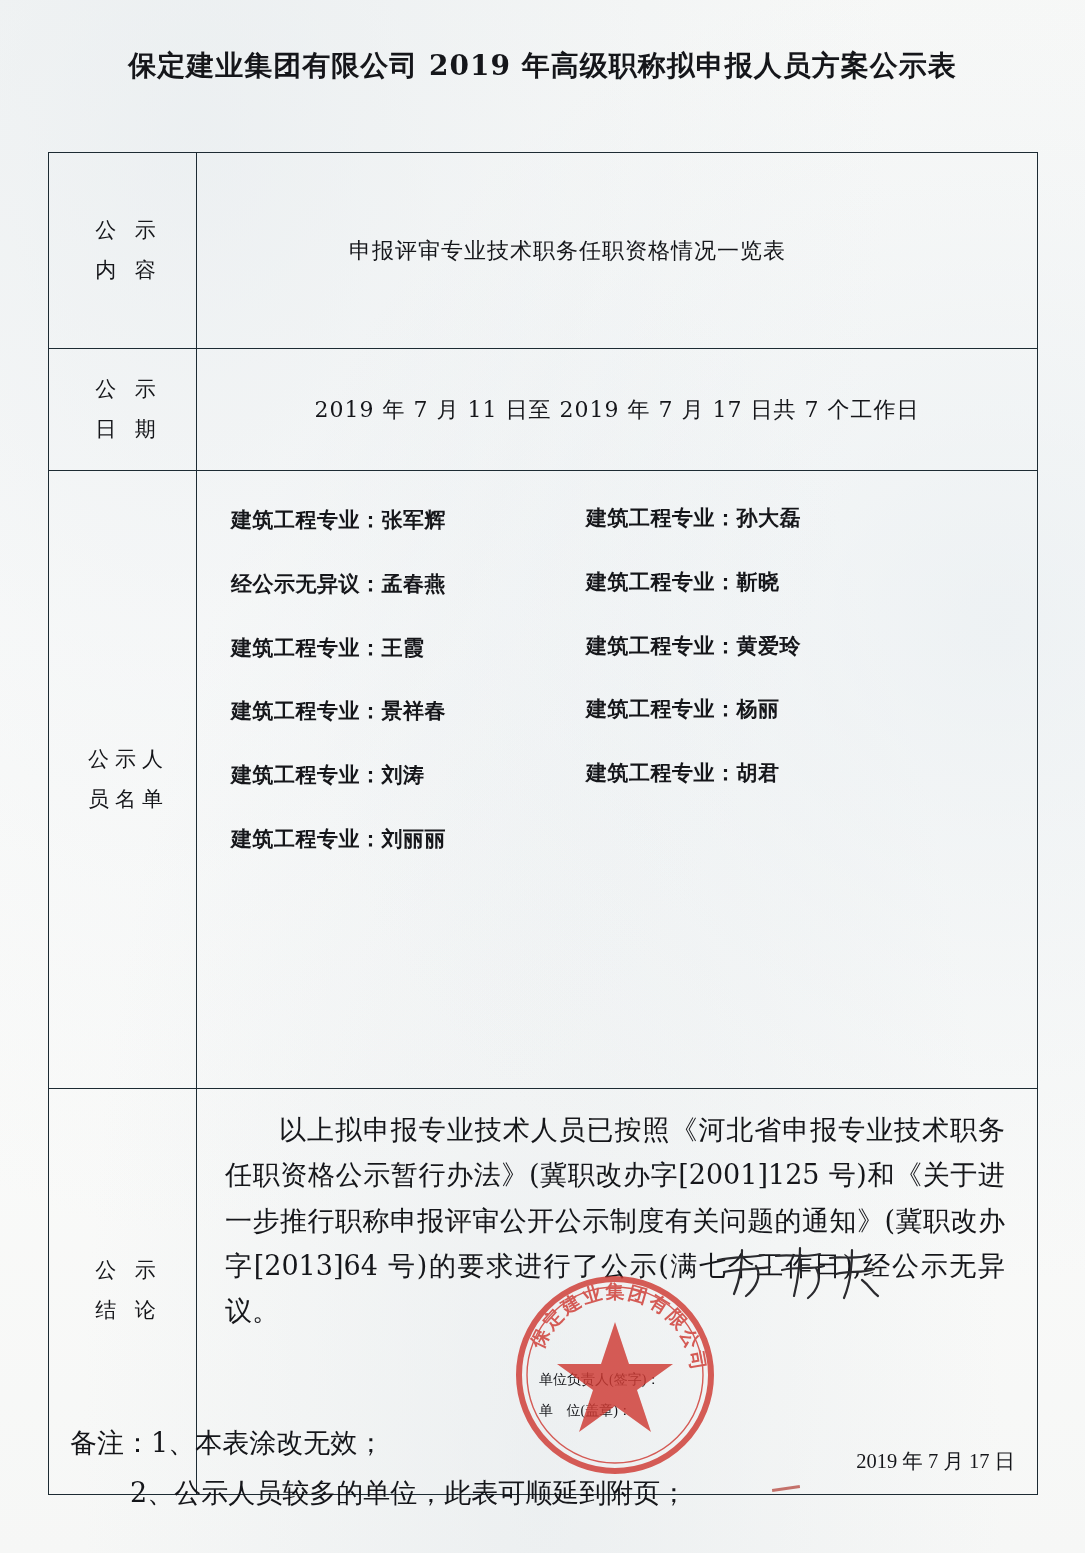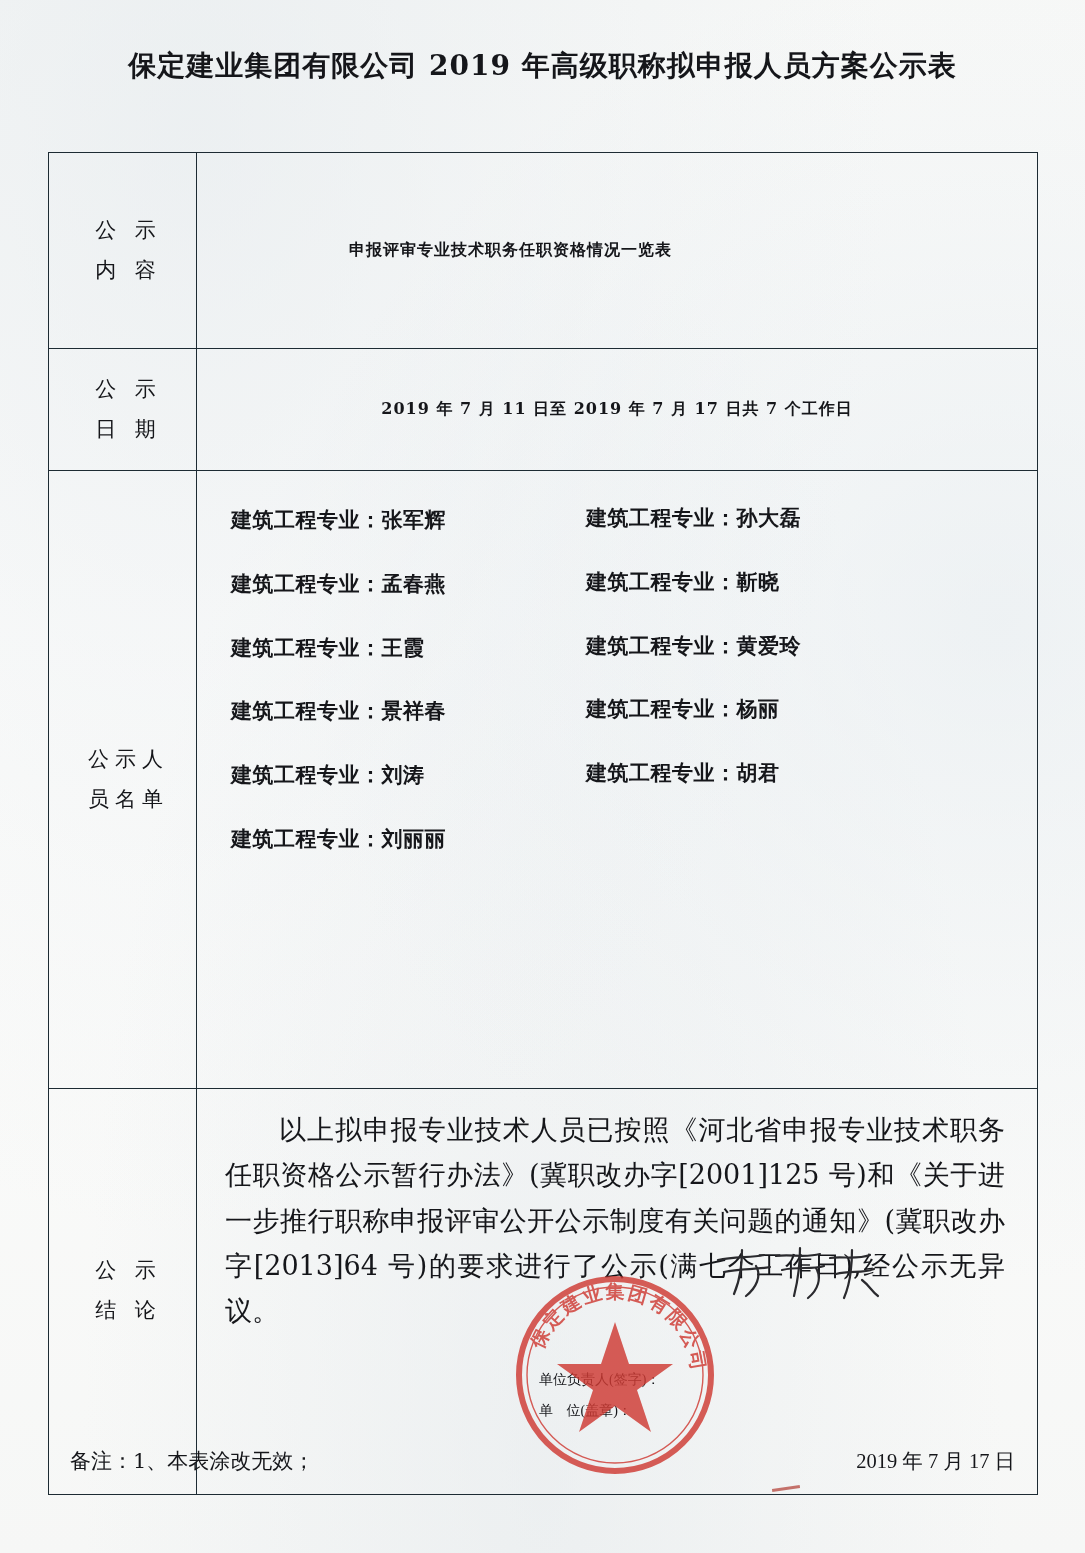--- a/index.html
+++ b/index.html
@@ -69,24 +69,23 @@
     font-size: 21px;
     line-height: 1.8;
   }
   .row-content { height: 196px; }
   .row-date { height: 122px; }
   .row-names { height: 618px; }
   .row-conclusion { height: 370px; }
 
   .center-big {
     text-align: center;
-    font-size: 16px;
+    font-size: 22px;
     letter-spacing: 1px;
     font-family: "DejaVu Serif", "Liberation Serif", serif;
-    font-weight: bold;
   }
   .center-big.indent-left {
     text-align: left;
     padding-left: 130px;
   }
   .names-grid {
     display: block;
     padding: 16px 0 0 0;
   }
   .names-row {
@@ -141,24 +140,23 @@
     top: 1268px;
     width: 215px;
     height: 215px;
     pointer-events: none;
   }
   .notes {
     position: absolute;
     left: 70px;
     top: 1418px;
     width: 960px;
-    font-size: 21px;
+    font-size: 27px;
     line-height: 1.85;
     font-family: "DejaVu Serif", "Liberation Serif", serif;
-    margin-top: 24px;
   }
   .notes .n-line { display: block; }
   .notes .n-indent { padding-left: 60px; }
   .stray-mark {
     position: absolute;
     left: 772px;
     top: 1487px;
     width: 28px;
     height: 3px;
     background: #b4453c;
@@ -201,21 +199,21 @@
           <span>公示人</span>
           <span class="l2">员名单</span>
         </td>
         <td class="content" style="vertical-align: top;">
           <div class="names-grid">
             <div class="names-row">
               <span class="name-cell c1">建筑工程专业：张军辉</span>
               <span class="name-cell c2">建筑工程专业：孙大磊</span>
             </div>
             <div class="names-row">
-              <span class="name-cell c1">建筑工程专业：孟春燕</span>
+              <span class="name-cell c1">经公示无异议：孟春燕</span>
               <span class="name-cell c2">建筑工程专业：靳晓</span>
             </div>
             <div class="names-row">
               <span class="name-cell c1">建筑工程专业：王霞</span>
               <span class="name-cell c2">建筑工程专业：黄爱玲</span>
             </div>
             <div class="names-row">
               <span class="name-cell c1">建筑工程专业：景祥春</span>
               <span class="name-cell c2">建筑工程专业：杨丽</span>
             </div>
@@ -290,13 +288,14 @@
       <text transform="rotate(64 107 107)" x="107" y="30" text-anchor="middle">公</text>
       <text transform="rotate(80 107 107)" x="107" y="30" text-anchor="middle">司</text>
     </g>
   </g>
 </svg>
 
 <div class="stray-mark"></div>
 
 <div class="notes">
   <span class="n-line"><span>备注：</span><span>1、本表涂改无效；</span></span>
+  <span class="n-line n-indent">2、公示人员较多的单位，此表可顺延到附页；</span>
 </div>
 
 </body></html>

